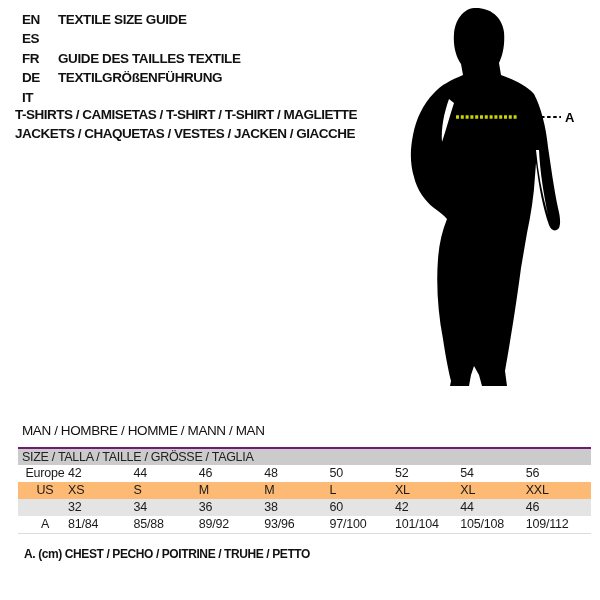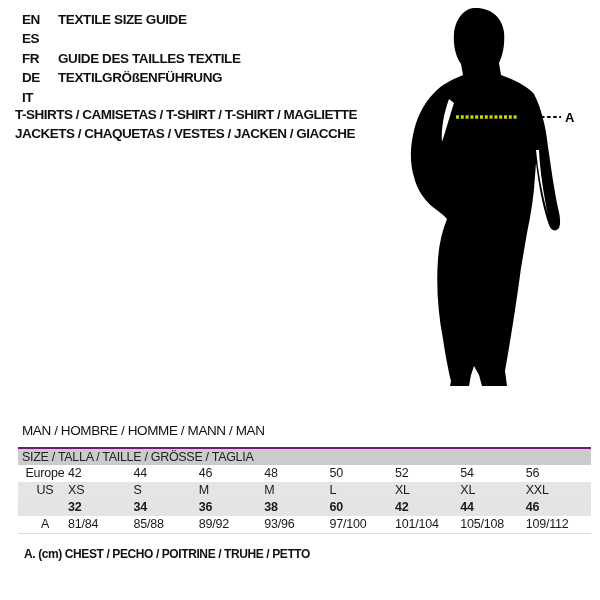--- a/index.html
+++ b/index.html
@@ -107,33 +107,33 @@
       <div class="t-cell">42</div>
       <div class="t-cell">44</div>
       <div class="t-cell">46</div>
       <div class="t-cell">48</div>
       <div class="t-cell">50</div>
       <div class="t-cell">52</div>
       <div class="t-cell">54</div>
       <div class="t-cell">56</div>
     </div>
 
-    <div class="t-row shaded" style="background: #e5e5e5;">
+    <div class="t-row shaded" style="background: #fdba74;">
       <div class="t-label">US</div>
       <div class="t-cell">XS</div>
       <div class="t-cell">S</div>
       <div class="t-cell">M</div>
       <div class="t-cell">M</div>
       <div class="t-cell">L</div>
       <div class="t-cell">XL</div>
       <div class="t-cell">XL</div>
       <div class="t-cell">XXL</div>
     </div>
 
-    <div class="t-row shaded" style="background: rgb(228, 228, 228); font-weight: bold;">
+    <div class="t-row shaded" style="background: rgb(228, 228, 228);">
       <div class="t-label"></div>
       <div class="t-cell">32</div>
       <div class="t-cell">34</div>
       <div class="t-cell">36</div>
       <div class="t-cell">38</div>
       <div class="t-cell">60</div>
       <div class="t-cell">42</div>
       <div class="t-cell">44</div>
       <div class="t-cell">46</div>
     </div>

